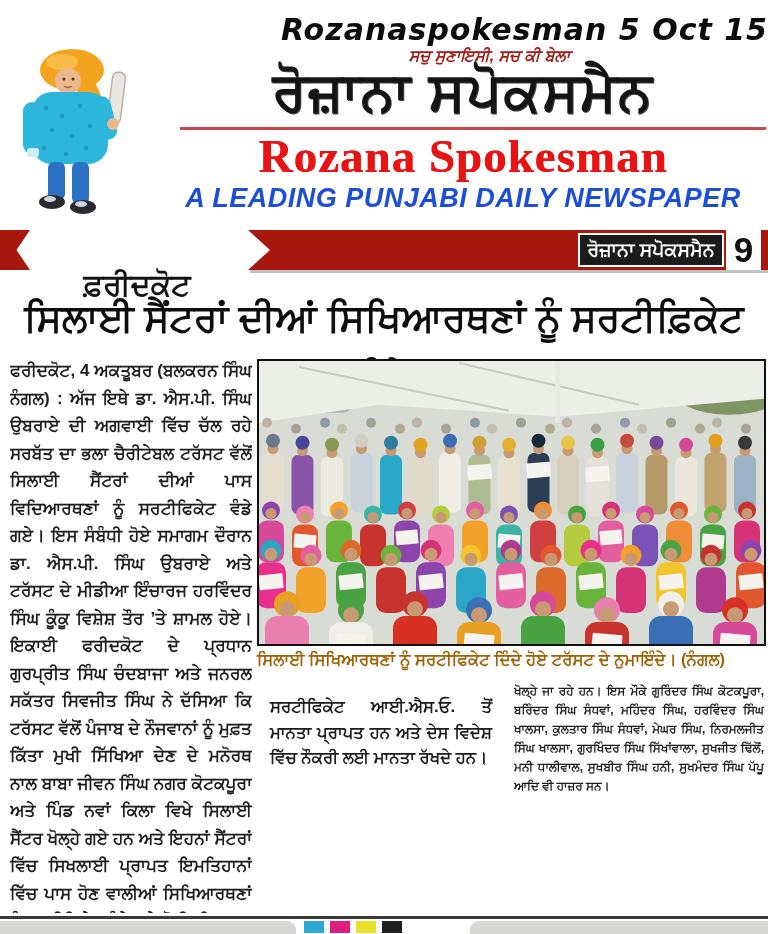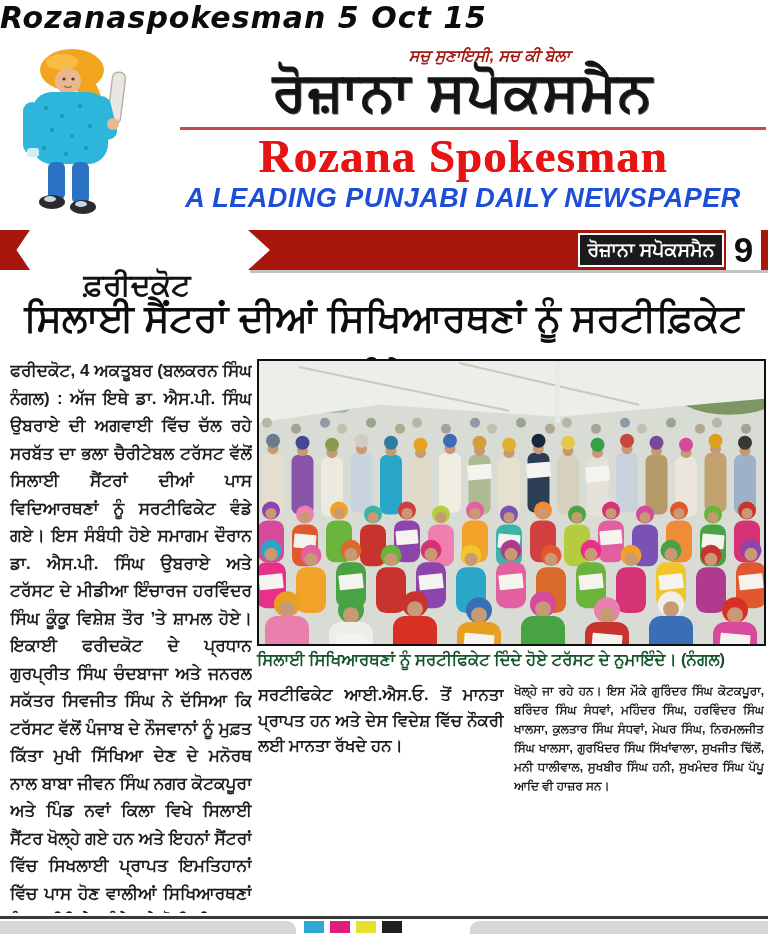--- a/index.html
+++ b/index.html
@@ -3,21 +3,21 @@
 <meta charset="utf-8">
 <style>
   html,body{margin:0;padding:0;}
   body{
     width:768px;height:934px;position:relative;background:#ffffff;
     font-family:"Liberation Sans","DejaVu Sans",sans-serif;overflow:hidden;
   }
   .abs{position:absolute;}
 
   
-  #scan-title{top:0;left:0;width:768px;text-align:left;font-size:30px;
+  #scan-title{top:12px;left:0;width:768px;text-align:right;font-size:30px;
     font-style:italic;font-weight:bold;color:#0c0c0c;letter-spacing:1px;
     font-family:"DejaVu Sans",sans-serif;}
 
   
   #mascot{left:10px;top:44px;width:150px;height:172px;}
   #motto{left:150px;top:47px;width:420px;text-align:right;font-size:16px;
     font-weight:bold;font-style:italic;color:#a21a12;}
   #paper-name-pa{left:160px;top:60px;width:606px;text-align:center;font-size:54px;
     font-weight:bold;color:#141414;letter-spacing:2px;line-height:62px;
     text-shadow:1px 1px 0 #444;}
@@ -49,24 +49,24 @@
     font-weight:bold;color:#0d0d0d;line-height:60px;}
 
   
   .bodytext{font-weight:bold;color:#1d1d1d;text-align:justify;}
   #col-left{left:10px;top:357px;width:242px;height:556px;overflow:hidden;
     font-size:17px;line-height:27.5px;}
   #photo{left:257px;top:359px;width:509px;height:287px;border:2px solid #101010;
     box-sizing:border-box;background:#d8dcd4;}
   #photo svg{display:block;width:100%;height:100%;}
   #caption{left:257px;top:650px;width:511px;font-size:16.5px;font-weight:bold;
-    color:#14532d;}
+    color:#a16207;}
   #col-mid{left:258px;top:682px;width:246px;height:236px;overflow:hidden;
     font-size:16.5px;line-height:25.5px;}
-  #col-mid p{margin:0;}
+  #col-mid p{margin:12px;}
   #col-mid p + p{text-indent:24px;}
   #col-right{left:514px;top:682px;width:250px;height:238px;overflow:hidden;
     font-size:12px;line-height:19px;}
 
   
   #bottom-line{left:0;top:916px;width:768px;height:3px;background:#3a3a3a;}
   #strip-left{left:0;top:921px;width:296px;height:13px;background:#d7d7d3;
     border-radius:0 9px 0 0;}
   #strip-right{left:470px;top:921px;width:298px;height:13px;background:#d7d7d3;
     border-radius:9px 0 0 0;}

